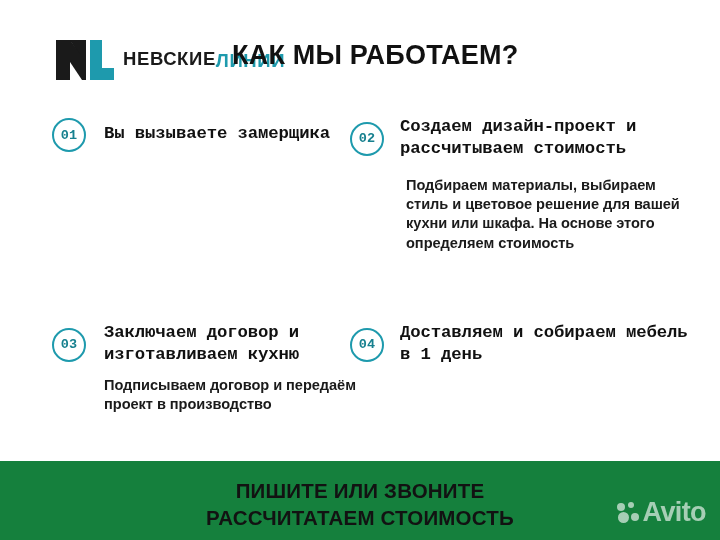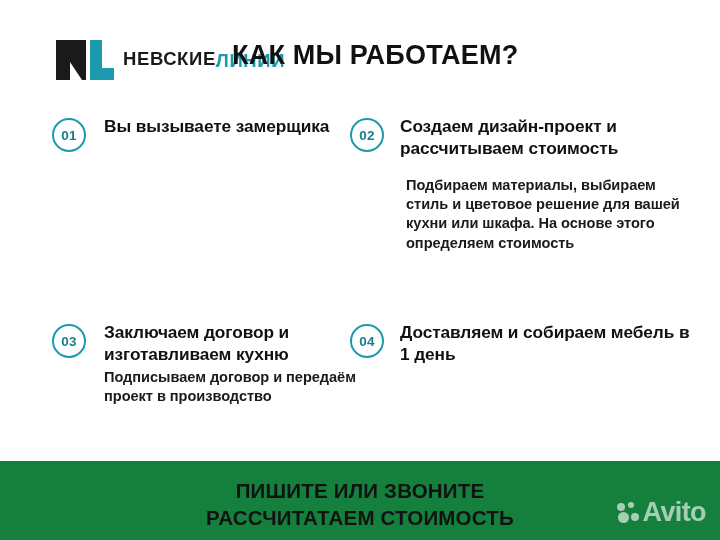--- a/index.html
+++ b/index.html
@@ -100,21 +100,22 @@
   }
 
   .step-col-left  { left: 52px; }
   .step-col-right { left: 350px; }
 
   .step-row-top    { top: 8px; }
   .step-row-bottom { top: 214px; }
 
   .step-head {
     display: flex;
-    align-items: flex-start;
+    align-items: center;
+    font-family: Liberation Mono, monospace;
   }
 
   .badge {
     flex: none;
     width: 34px;
     height: 34px;
     border: 2.2px solid #1e9aad;
     border-radius: 50%;
     color: #17808f;
     font-size: 13.5px;
@@ -142,21 +143,21 @@
     font-size: 14.6px;
     font-weight: bold;
     line-height: 1.33;
     color: #1b1b1b;
     letter-spacing: -0.05px;
   }
 
   .step-col-right .step-title { margin-left: 16px; }
   .step-col-right .step-body  { margin-left: 56px; margin-top: 16px; }
 
-  .step.step-row-bottom .step-body { margin-top: 2px; }
+  .step.step-row-bottom .step-body { margin-top: 10px; }
   .step-col-right.step-row-bottom .step-body { margin-left: 58px; margin-top: 10px; }
   .step-col-right.step-row-bottom { width: 350px; }
   .step-col-right.step-row-top    { width: 350px; }
 
   
   .banner {
     position: absolute;
     left: 0;
     top: 461px;
     width: 720px;

